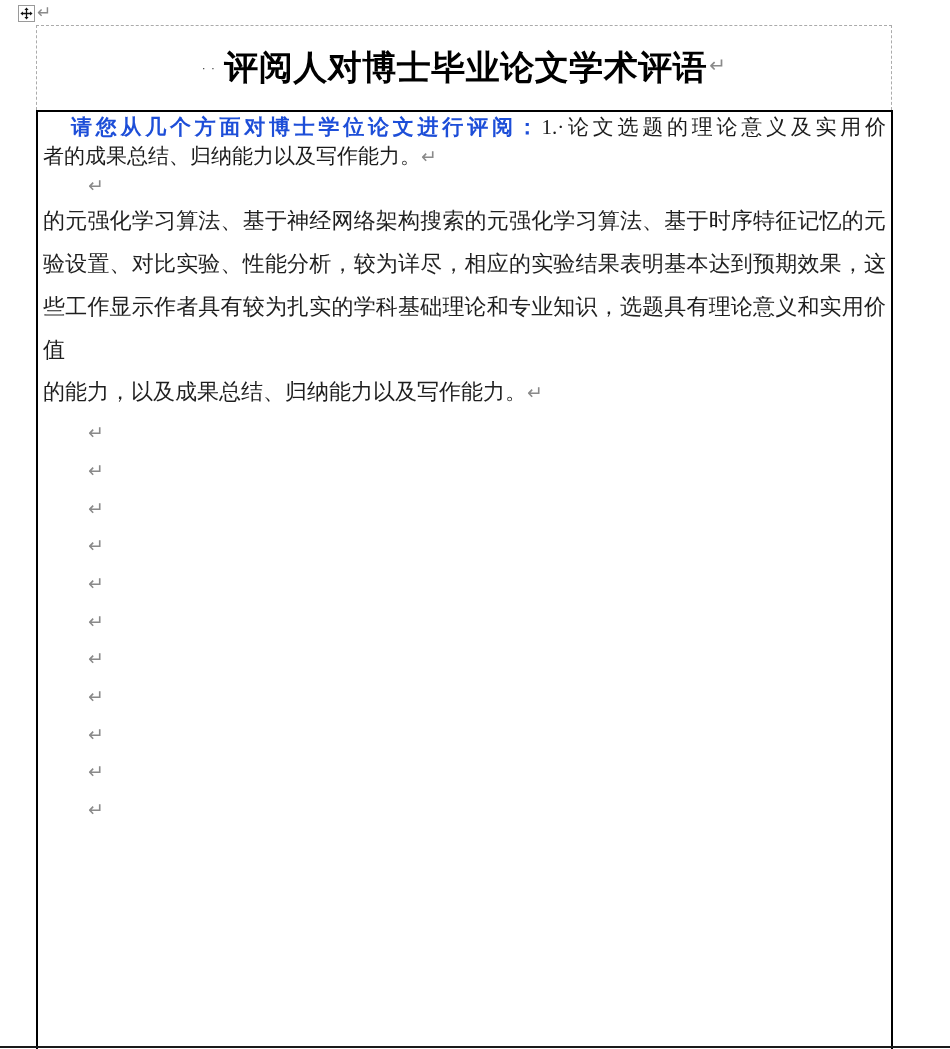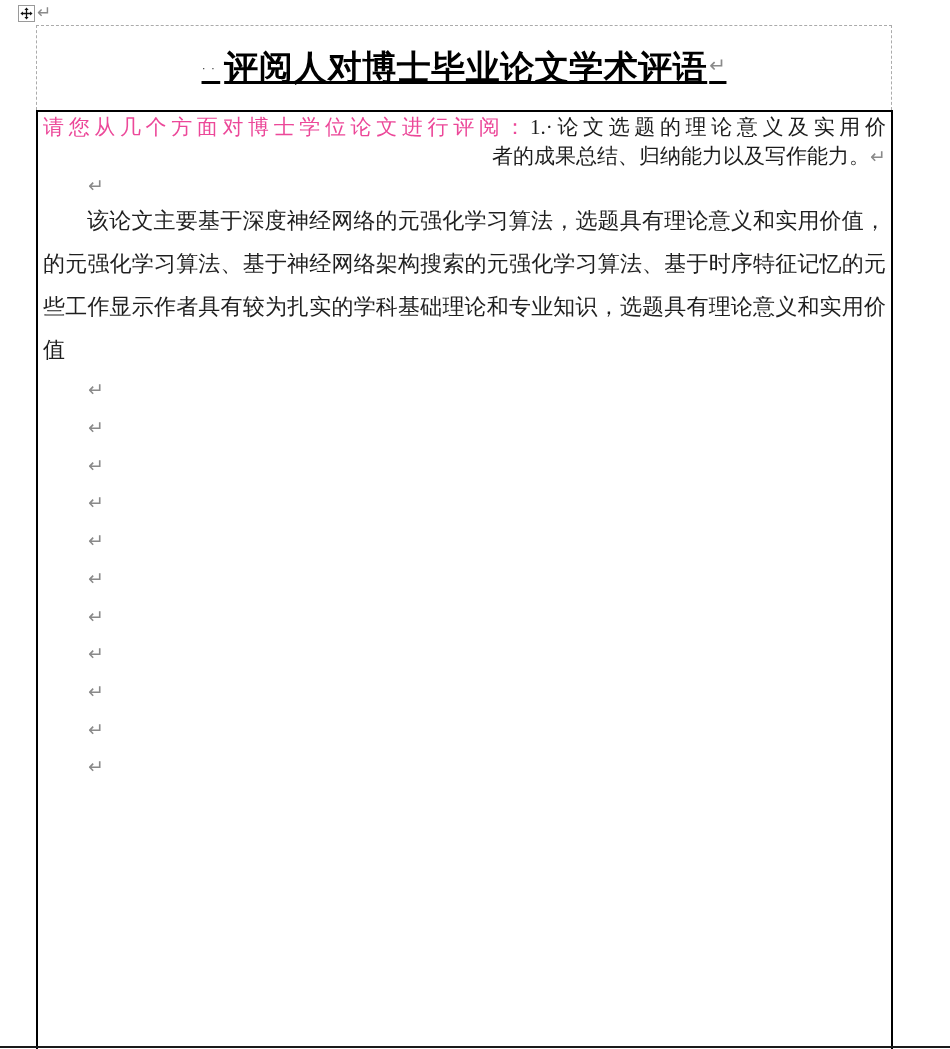--- a/index.html
+++ b/index.html
@@ -21,42 +21,41 @@
     color:#8a8a8a;font-family:"DejaVu Sans",sans-serif;font-weight:normal;
   }
   
   .title-cell{
     position:absolute;left:36px;top:25px;width:856px;height:85px;
     border:1px dashed #ababab;border-bottom:none;box-sizing:border-box;
     display:flex;align-items:center;justify-content:center;
   }
   .title-line{
     font-family:"Liberation Sans",sans-serif;font-weight:bold;font-size:34px;
-    color:#000;white-space:nowrap;letter-spacing:0.5px;text-decoration:underline;
+    color:#000;white-space:nowrap;letter-spacing:0.5px;
   }
   .space-dots{
     font-size:13px;color:#4a4a4a;letter-spacing:5px;vertical-align:7px;
     font-weight:normal;margin-right:4px;
   }
   .title-pilcrow{font-size:20px;vertical-align:7px;margin-left:2px;}
   
   .content-cell{
     position:absolute;left:36px;top:110px;width:857px;height:1100px;
     border:2px solid #000;box-sizing:border-box;
     padding:1px 5px 0 5px;background:#fff;
   }
   .instr-line{
     font-size:21px;line-height:28.6px;color:#1c1c1c;
     font-family:"Liberation Serif",serif;
-    text-align:right;
   }
   .justify-line{
     text-align:justify;text-align-last:justify;text-justify:inter-character;
   }
-  .instr-bold{font-weight:normal;color:#ec4899;}
+  .instr-bold{font-weight:bold;color:#1d4ed8;margin-left:28px;}
   .inline-pilcrow{font-size:19px;}
   .empty-line-small{height:30px;}
   .empty-line-small .pilcrow{margin-left:45px;font-size:19px;line-height:30px;}
   .rev-line{
     font-size:22px;line-height:42.8px;color:#1f1f1f;
     font-family:"Liberation Serif",serif;
   }
   .rev-first{text-indent:44px;}
   .trail-line{height:37.7px;}
   .trail-line .pilcrow{margin-left:45px;font-size:19px;line-height:37.7px;display:inline-block;}
@@ -92,28 +91,29 @@
     <div class="instr-line">
       <span>者的成果总结、归纳能力以及写作能力。</span><span class="pilcrow inline-pilcrow">↵</span>
     </div>
   </div>
 
   <div class="empty-line-small">
     <span class="pilcrow">↵</span>
   </div>
 
   <div>
-    <div class="rev-line justify-line rev-first">
-      <span>该论文主要基于深度神经网络的元强化学习算法，选题具有理论意义和实用价值，</span>
-    </div>
     <div>
 
         <div class="rev-line justify-line">的元强化学习算法、基于神经网络架构搜索的元强化学习算法、基于时序特征记忆的元</div>
+        <div class="rev-line justify-line">验设置、对比实验、性能分析，较为详尽，相应的实验结果表明基本达到预期效果，这</div>
         <div class="rev-line justify-line">些工作显示作者具有较为扎实的学科基础理论和专业知识，选题具有理论意义和实用价值</div>
       </div>
+    <div class="rev-line">
+      <span>的能力，以及成果总结、归纳能力以及写作能力。</span><span class="pilcrow inline-pilcrow">↵</span>
+    </div>
   </div>
 
   <div>
 
   <div class="trail-line">
       <span class="pilcrow">↵</span>
     </div>
       <div class="trail-line">
       <span class="pilcrow">↵</span>
     </div>

